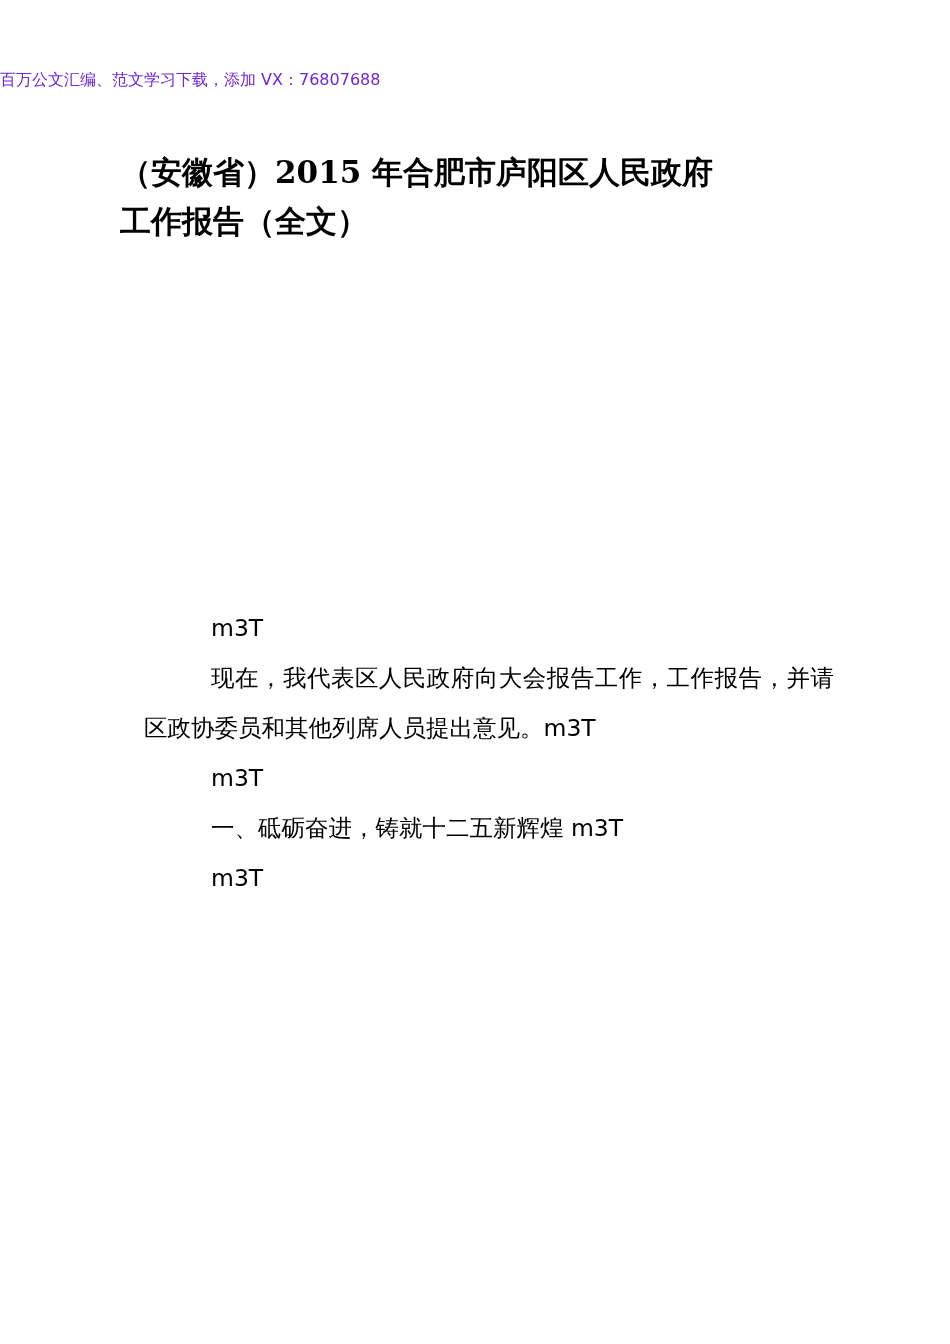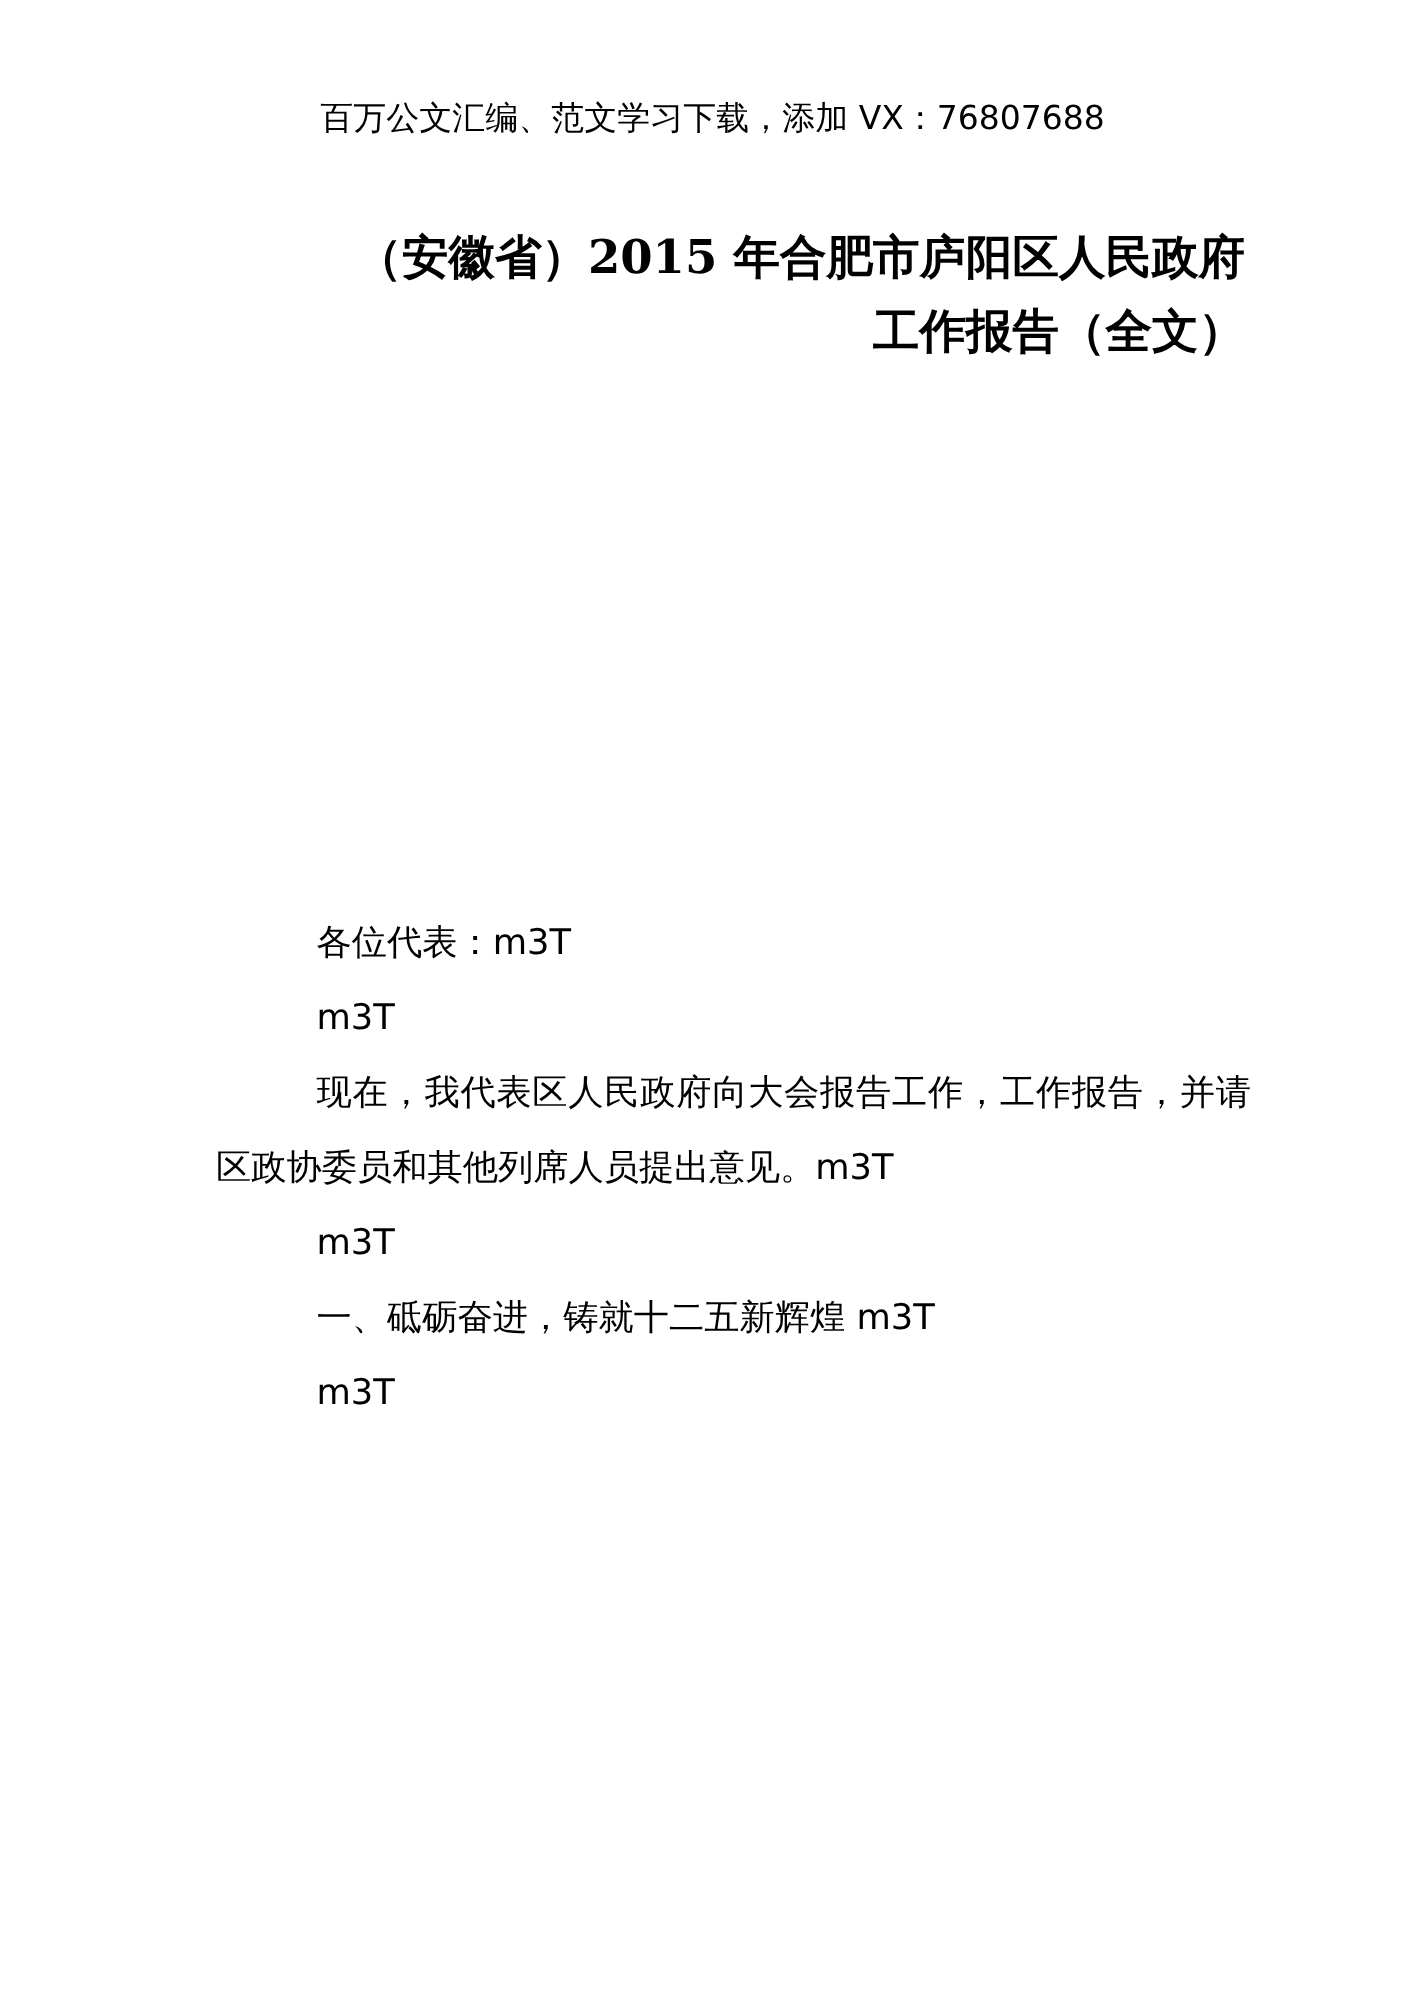--- a/index.html
+++ b/index.html
@@ -13,32 +13,31 @@
       position: relative;
       overflow: hidden;
       font-family: "DejaVu Sans", "Liberation Sans", sans-serif;
       color: #000000;
     }
     .watermark {
       position: absolute;
       top: 68px;
       left: 0;
       width: 950px;
-      text-align: center;
-      font-size: 22px;
+      font-size: 16px;
       line-height: 24px;
-      color: #000000;
+      color: #6d28d9;
       letter-spacing: 0px;
     }
     .title {
       position: absolute;
       top: 148px;
       left: 120px;
       width: 710px;
-      text-align: right;
+      text-align: left;
       font-family: "DejaVu Serif", "Liberation Serif", serif;
       font-weight: bold;
       font-size: 31px;
       line-height: 49px;
       color: #000000;
     }
     .body-text {
       position: absolute;
       top: 603px;
       left: 144px;
@@ -58,19 +57,18 @@
 <body>
 
 <div class="watermark">百万公文汇编、范文学习下载，添加 VX：76807688</div>
 
 <div class="title">
   <div>（安徽省）2015 年合肥市庐阳区人民政府</div>
   <div>工作报告（全文）</div>
 </div>
 
 <div class="body-text">
-  <p class="para">各位代表：m3T</p>
   <p class="para">m3T</p>
   <p class="para">现在，我代表区人民政府向大会报告工作，工作报告，并请区政协委员和其他列席人员提出意见。m3T</p>
   <p class="para">m3T</p>
   <p class="para">一、砥砺奋进，铸就十二五新辉煌 m3T</p>
   <p class="para">m3T</p>
 </div>
 
 </body></html>

